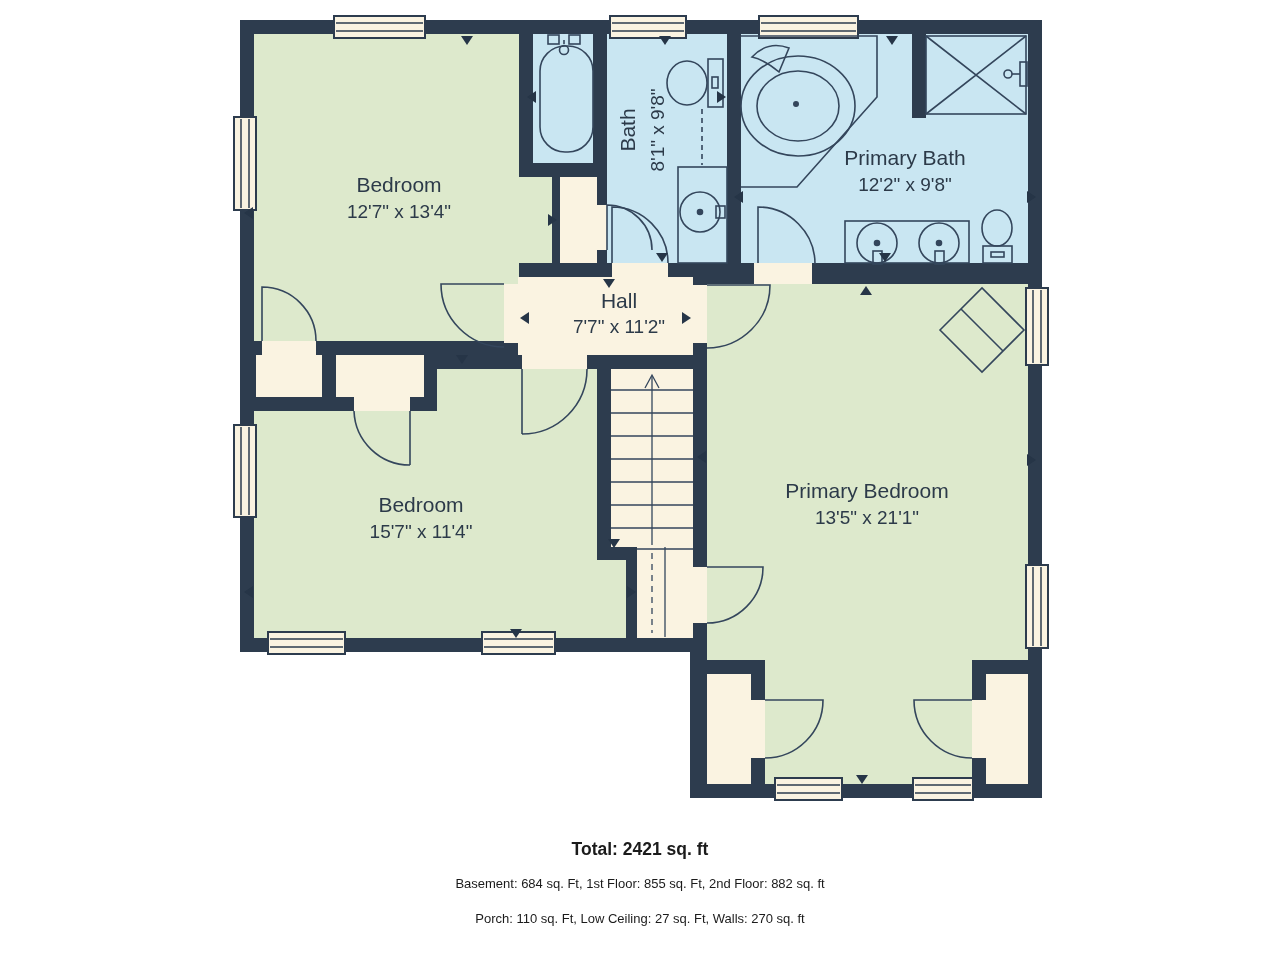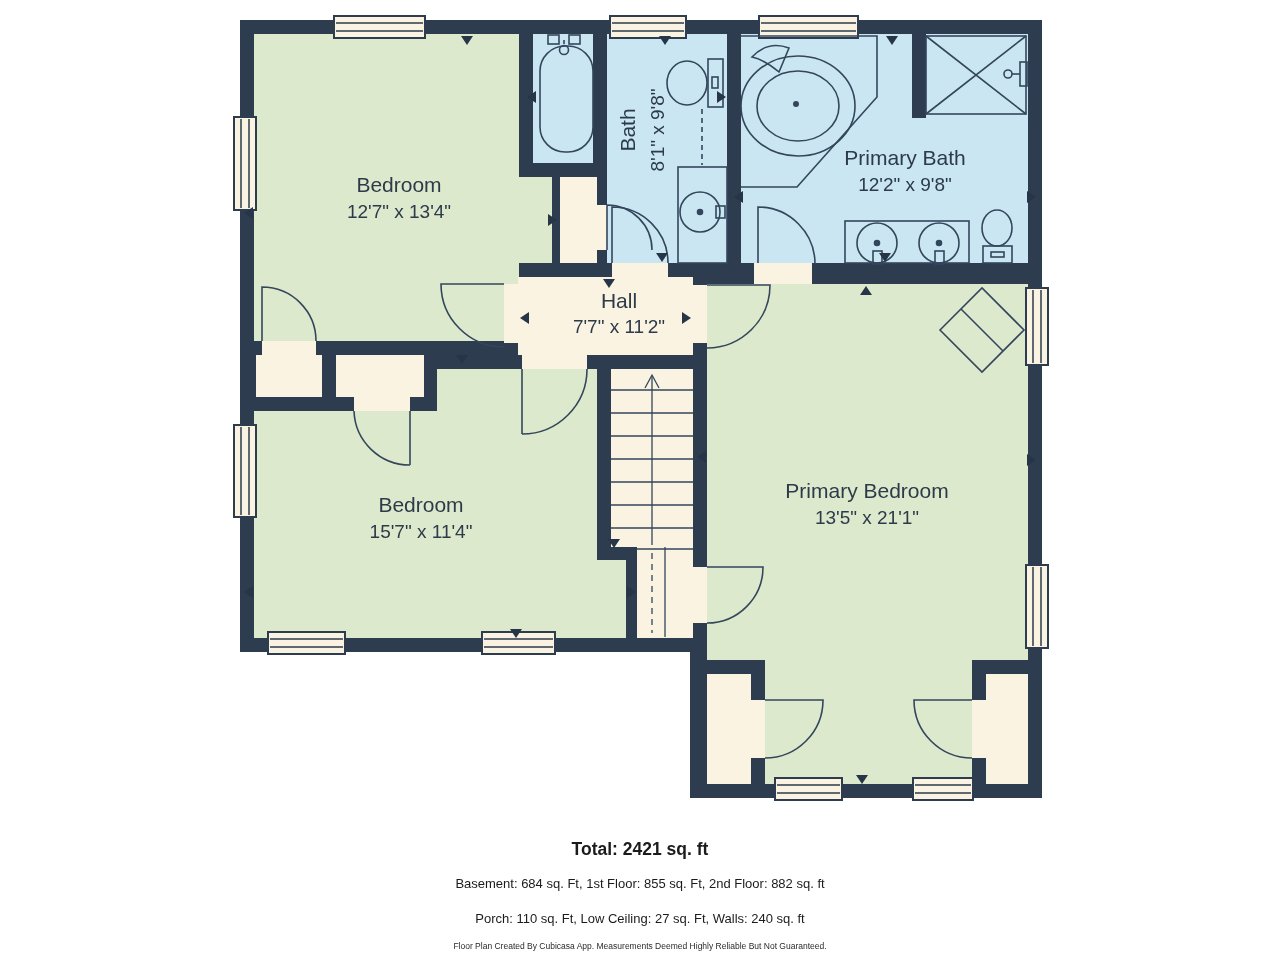--- a/index.html
+++ b/index.html
@@ -237,17 +237,16 @@
     <text class="rdim" x="421" y="538">15'7" x 11'4"</text>
 
     <text class="rname" x="867" y="498">Primary Bedroom</text>
     <text class="rdim" x="867" y="524">13'5" x 21'1"</text>
   </g>
 </svg>
 
   <div class="summary">
     <div class="total">Total: 2421 sq. ft</div>
     <div class="line">Basement: 684 sq. Ft, 1st Floor: 855 sq. Ft, 2nd Floor: 882 sq. ft</div>
-    <div class="line">Porch: 110 sq. Ft, Low Ceiling: 27 sq. Ft, Walls: 240 sq. ft</div>
-    <div class="disclaimer">Floor Plan Created By Cubicasa App. Measurements Deemed Highly Reliable But Not Guaranteed.</div>
+    <div class="line">Porch: 110 sq. Ft, Low Ceiling: 27 sq. Ft, Walls: 270 sq. ft</div>
   </div>
 
 </div>
 
 </body></html>

